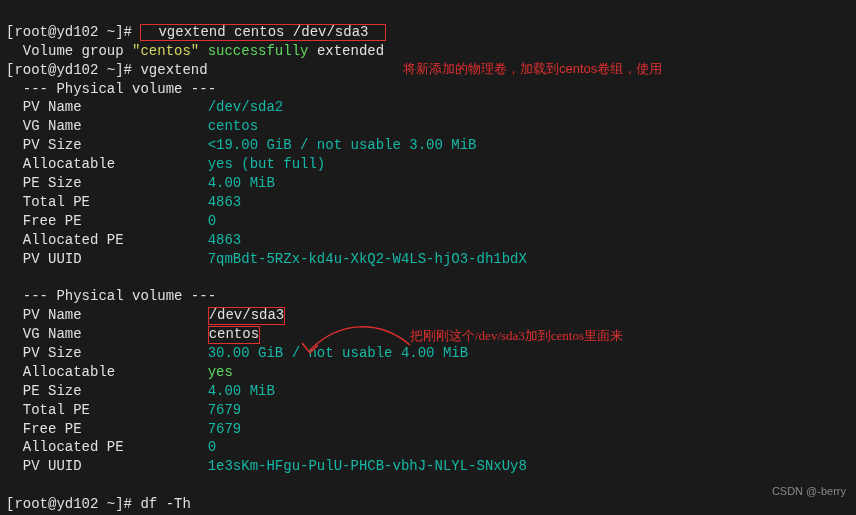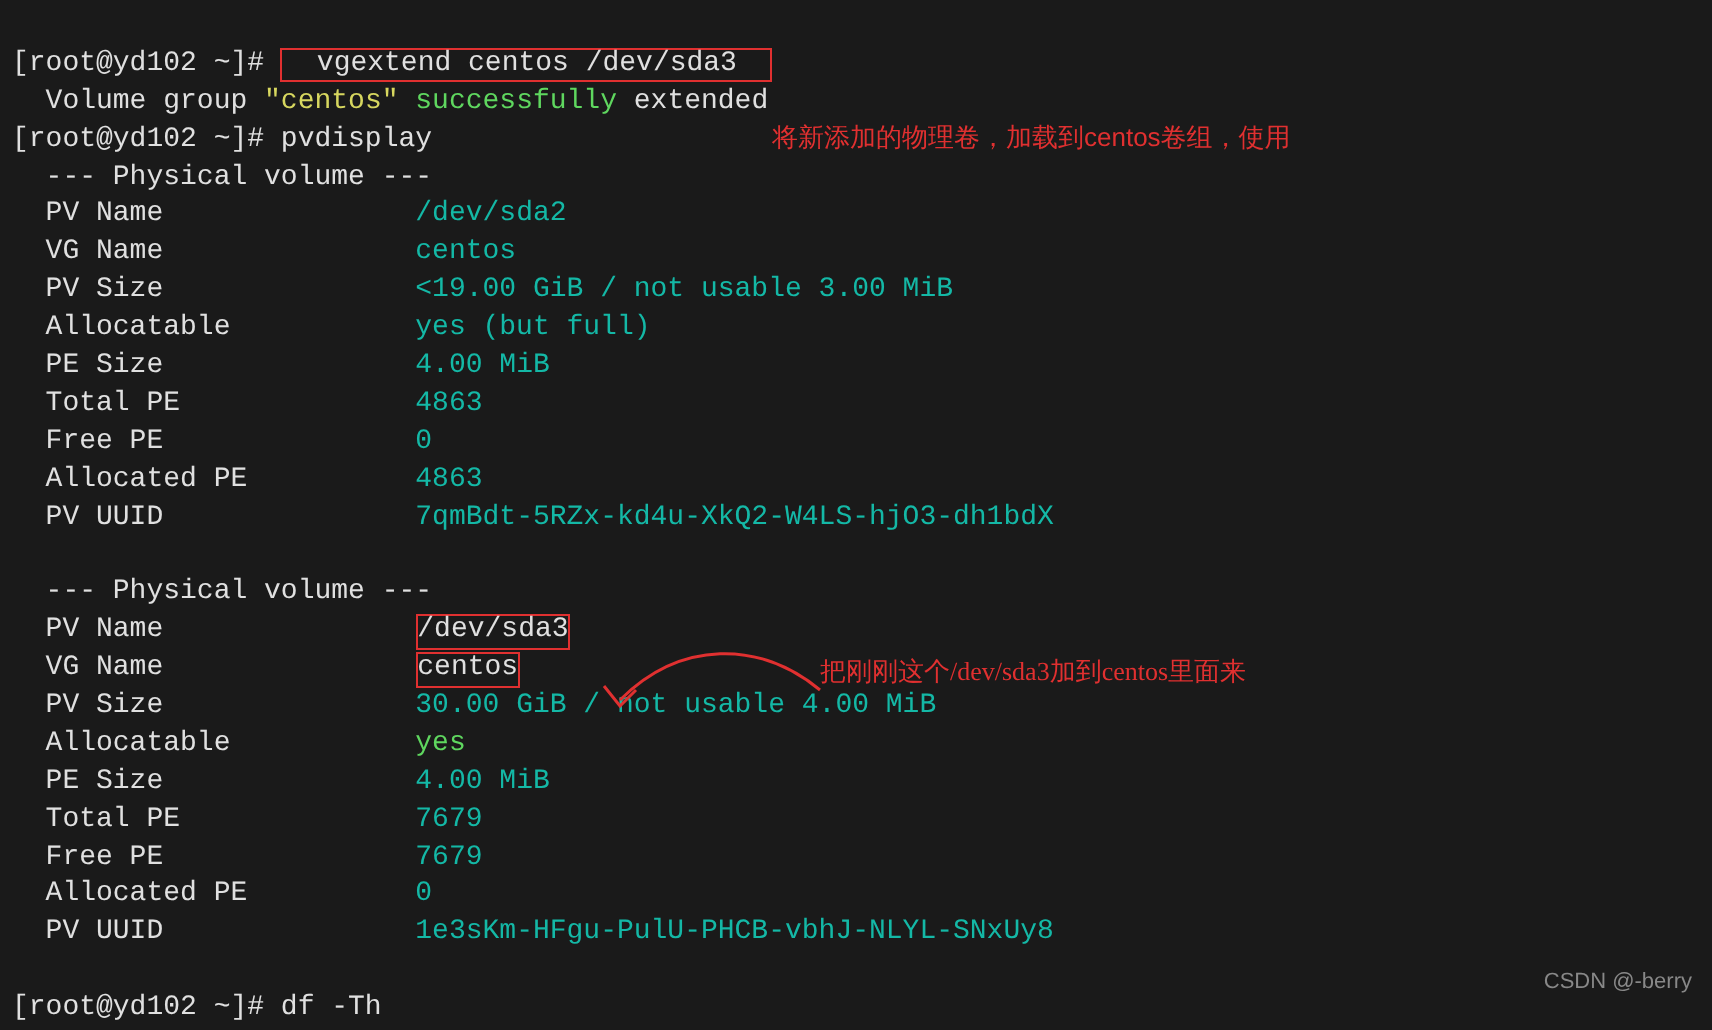--- a/index.html
+++ b/index.html
@@ -36,42 +36,42 @@
   .str-green { color: #5fd75f; }
   .label { color: #e0e0e0; font-family: Liberation Mono, monospace; }
   .value { color: #14b8a6; }
   .annotation {
     position: absolute;
     color: #e03030;
     font-family: "Microsoft YaHei", sans-serif;
     font-size: 13px;
     white-space: normal;
   }
-  .ann1 { left: 386px; top: 60px; width: 350px; }
+  .ann1 { left: 403px; top: 60px; width: 350px; }
   .ann2 { left: 410px; top: 327px; width: 350px; font-family: Liberation Serif, serif; }
   .curve {
     position: absolute;
     pointer-events: none;
   }
   .watermark {
     position: absolute;
     right: 10px;
     bottom: 18px;
     color: #888;
     font-size: 11px;
     font-family: Liberation Sans, sans-serif;
   }
 </style>
 </head>
 <body>
 
 <div class="terminal">
 <span><span>[root@yd102 ~]# </span></span><span class="boxed-cmd"><span>vgextend centos /dev/sda3</span></span>
 <span><span>  Volume group </span><span class="str-yellow">"centos"</span><span> </span><span class="str-green">successfully</span><span> extended</span></span>
-<span><span>[root@yd102 ~]# </span></span><span class="cmd">pvdisplay</span>
+<span><span>[root@yd102 ~]# </span></span><span class="cmd">vgextend</span>
 <span>  --- Physical volume ---</span>
 <span><span class="label">  PV Name</span>               <span class="value">/dev/sda2</span></span>
 <span><span class="label">  VG Name</span>               <span class="value">centos</span></span>
 <span><span class="label">  PV Size</span>               <span class="value">&lt;19.00 GiB / not usable 3.00 MiB</span></span>
 <span><span class="label">  Allocatable</span>           <span class="value">yes (but full)</span></span>
 <span><span class="label">  PE Size</span>               <span class="value">4.00 MiB</span></span>
 <span><span class="label">  Total PE</span>              <span class="value">4863</span></span>
 <span><span class="label">  Free PE</span>               <span class="value">0</span></span>
 <span><span class="label">  Allocated PE</span>          <span class="value">4863</span></span>
 <span><span class="label">  PV UUID</span>               <span class="value">7qmBdt-5RZx-kd4u-XkQ2-W4LS-hjO3-dh1bdX</span></span>

